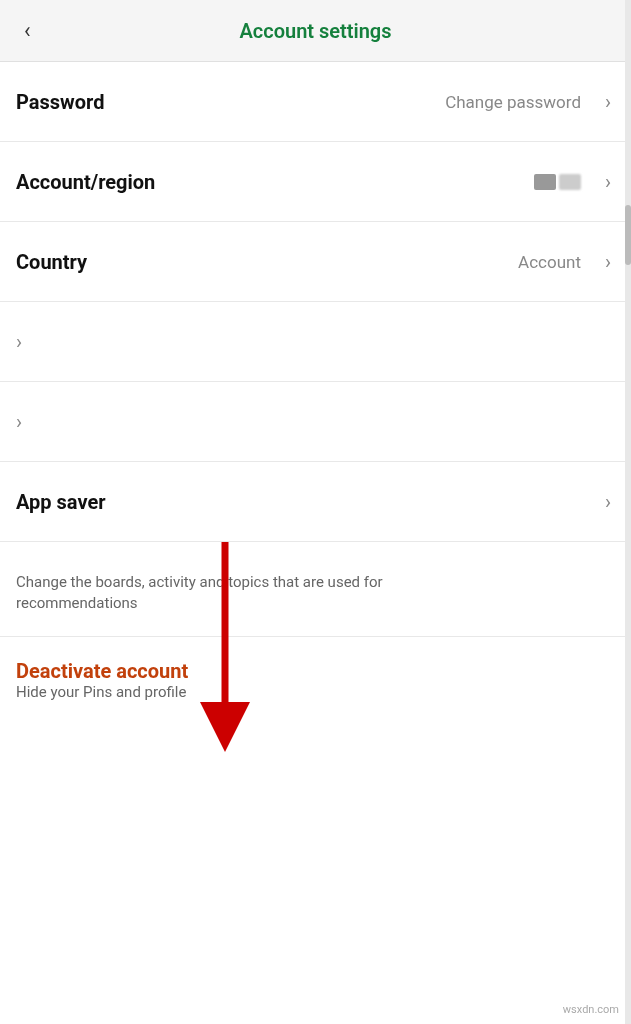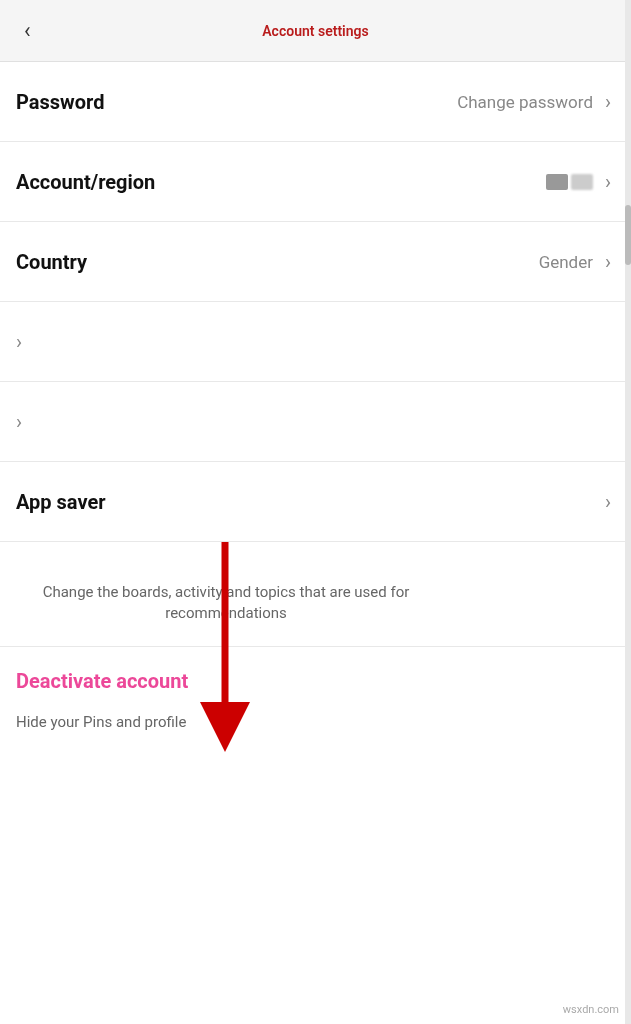--- a/index.html
+++ b/index.html
@@ -31,23 +31,23 @@
       color: #333;
       cursor: pointer;
       padding: 4px 8px;
       user-select: none;
     }
 
     .header-title {
       position: absolute;
       left: 50%;
       transform: translateX(-50%);
-      font-size: 14px;
+      font-size: 20px;
       font-weight: 600;
-      color: #b91c1c;
+      color: #15803d;
     }
 
     .scrollbar-track {
       position: absolute;
       right: 0;
       top: 0;
       width: 6px;
       height: 100%;
       background: #e8e8e8;
     }
@@ -57,21 +57,20 @@
       right: 0;
       top: 20%;
       width: 6px;
       height: 60px;
       background: #bbb;
       border-radius: 3px;
     }
 
     .settings-list {
       width: 100%;
-      text-align: center;
     }
 
     .settings-row {
       display: flex;
       align-items: center;
       justify-content: space-between;
       padding: 22px 20px 22px 16px;
       border-bottom: 1px solid #e8e8e8;
       background: #fff;
       cursor: pointer;
@@ -85,29 +84,29 @@
 
     .row-label {
       font-size: 20px;
       font-weight: 700;
       color: #111;
     }
 
     .row-sublabel {
       font-size: 15px;
       color: #666;
-      margin-top: 18px;
+      margin-top: 8px;
       max-width: 420px;
       line-height: 1.4;
     }
 
     .row-right {
       display: flex;
       align-items: center;
-      gap: 12px;
+      gap: 24px;
       flex-shrink: 0;
     }
 
     .row-value {
       font-size: 17px;
       color: #888;
     }
 
     .chevron {
       font-size: 20px;
@@ -135,27 +134,27 @@
 
     .deactivate-row {
       padding: 22px 20px 22px 16px;
       background: #fff;
       cursor: pointer;
     }
 
     .deactivate-label {
       font-size: 20px;
       font-weight: 700;
-      color: #ec4899;
+      color: #c2410c;
     }
 
     .deactivate-sublabel {
       font-size: 15px;
       color: #666;
-      margin-top: 20px;
+      margin-top: 0;
     }
 
     .watermark {
       position: absolute;
       bottom: 8px;
       right: 12px;
       font-size: 11px;
       color: #aaa;
     }
   </style>
@@ -190,21 +189,21 @@
       </div>
       <span class="chevron">›</span>
     </div>
   </div>
 
   <div class="settings-row">
     <div class="row-left">
       <span class="row-label">Country</span>
     </div>
     <div class="row-right">
-      <span class="row-value">Gender</span>
+      <span class="row-value">Account</span>
       <span class="chevron">›</span>
     </div>
   </div>
 
   <div class="settings-row">
     <div class="row-right">
       <span class="chevron">›</span>
     </div>
   </div>
 

